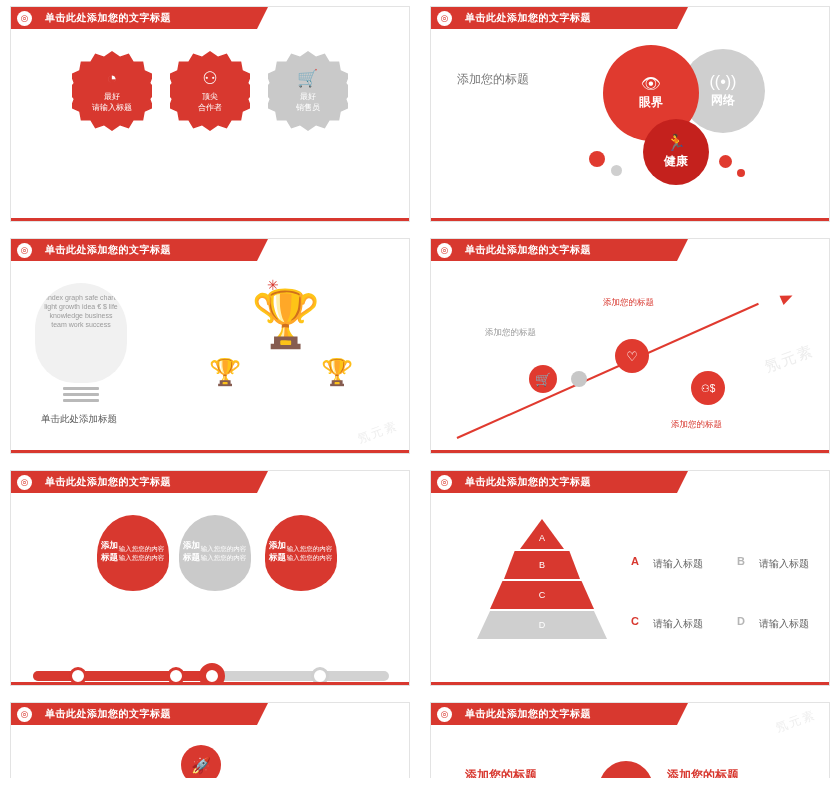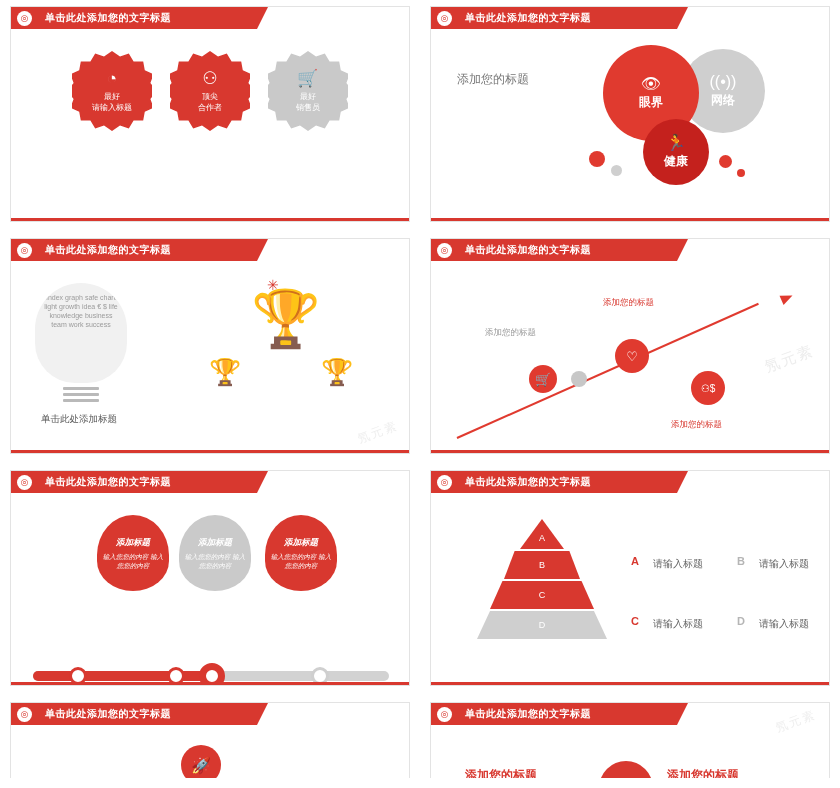--- a/index.html
+++ b/index.html
@@ -130,22 +130,22 @@
     position:absolute;border-radius:50%;background:#e03a2f;color:#fff;
     display:flex;align-items:center;justify-content:center;font-size:13px;
   }
   .node.gray{background:#c7c7c7;}
   .lbl{position:absolute;font-size:8.5px;color:#d8382f;}
   .lbl.gray{color:#9a9a9a;}
 
   
   .bubble{
     position:absolute;width:72px;height:76px;border-radius:36px 36px 36px 36px/40px 40px 30px 30px;
-    color:#fff;display:flex;flex-direction:column;align-items:center;justify-content:center;
-    text-align:center;padding:4px;box-sizing:border-box;font-style:italic;
+    color:#fff;display:flex;align-items:center;justify-content:center;
+    text-align:center;padding:4px;box-sizing:border-box;
   }
   .bubble:after{
     content:"";position:absolute;bottom:-7px;left:50%;margin-left:-6px;
     border-top:9px solid inherit;
   }
   .bb-red{background:#d8382f;}
   .bb-gray{background:#cacaca;}
   .bubble .bh{font-size:8.5px;font-weight:bold;margin-bottom:3px;}
   .bubble .bd{font-size:6.5px;line-height:9px;}
   .tl-bar{position:absolute;left:22px;top:178px;width:356px;height:10px;border-radius:5px;background:#d2d2d2;}

